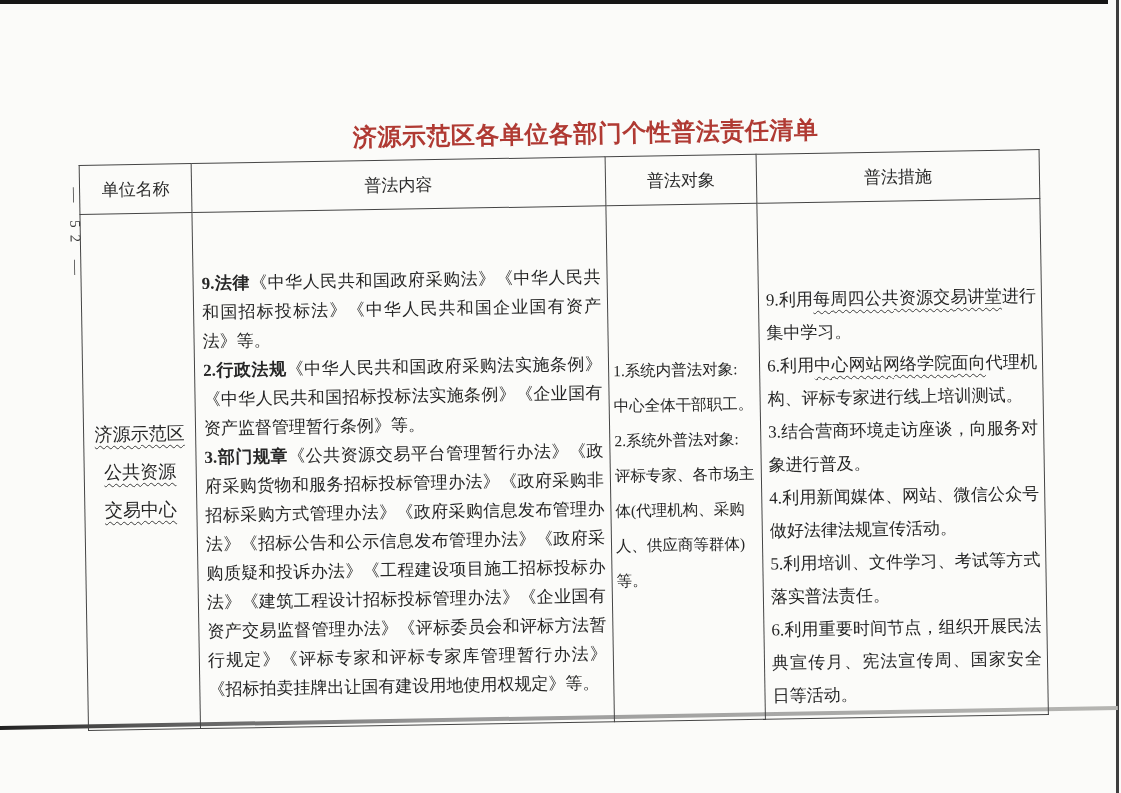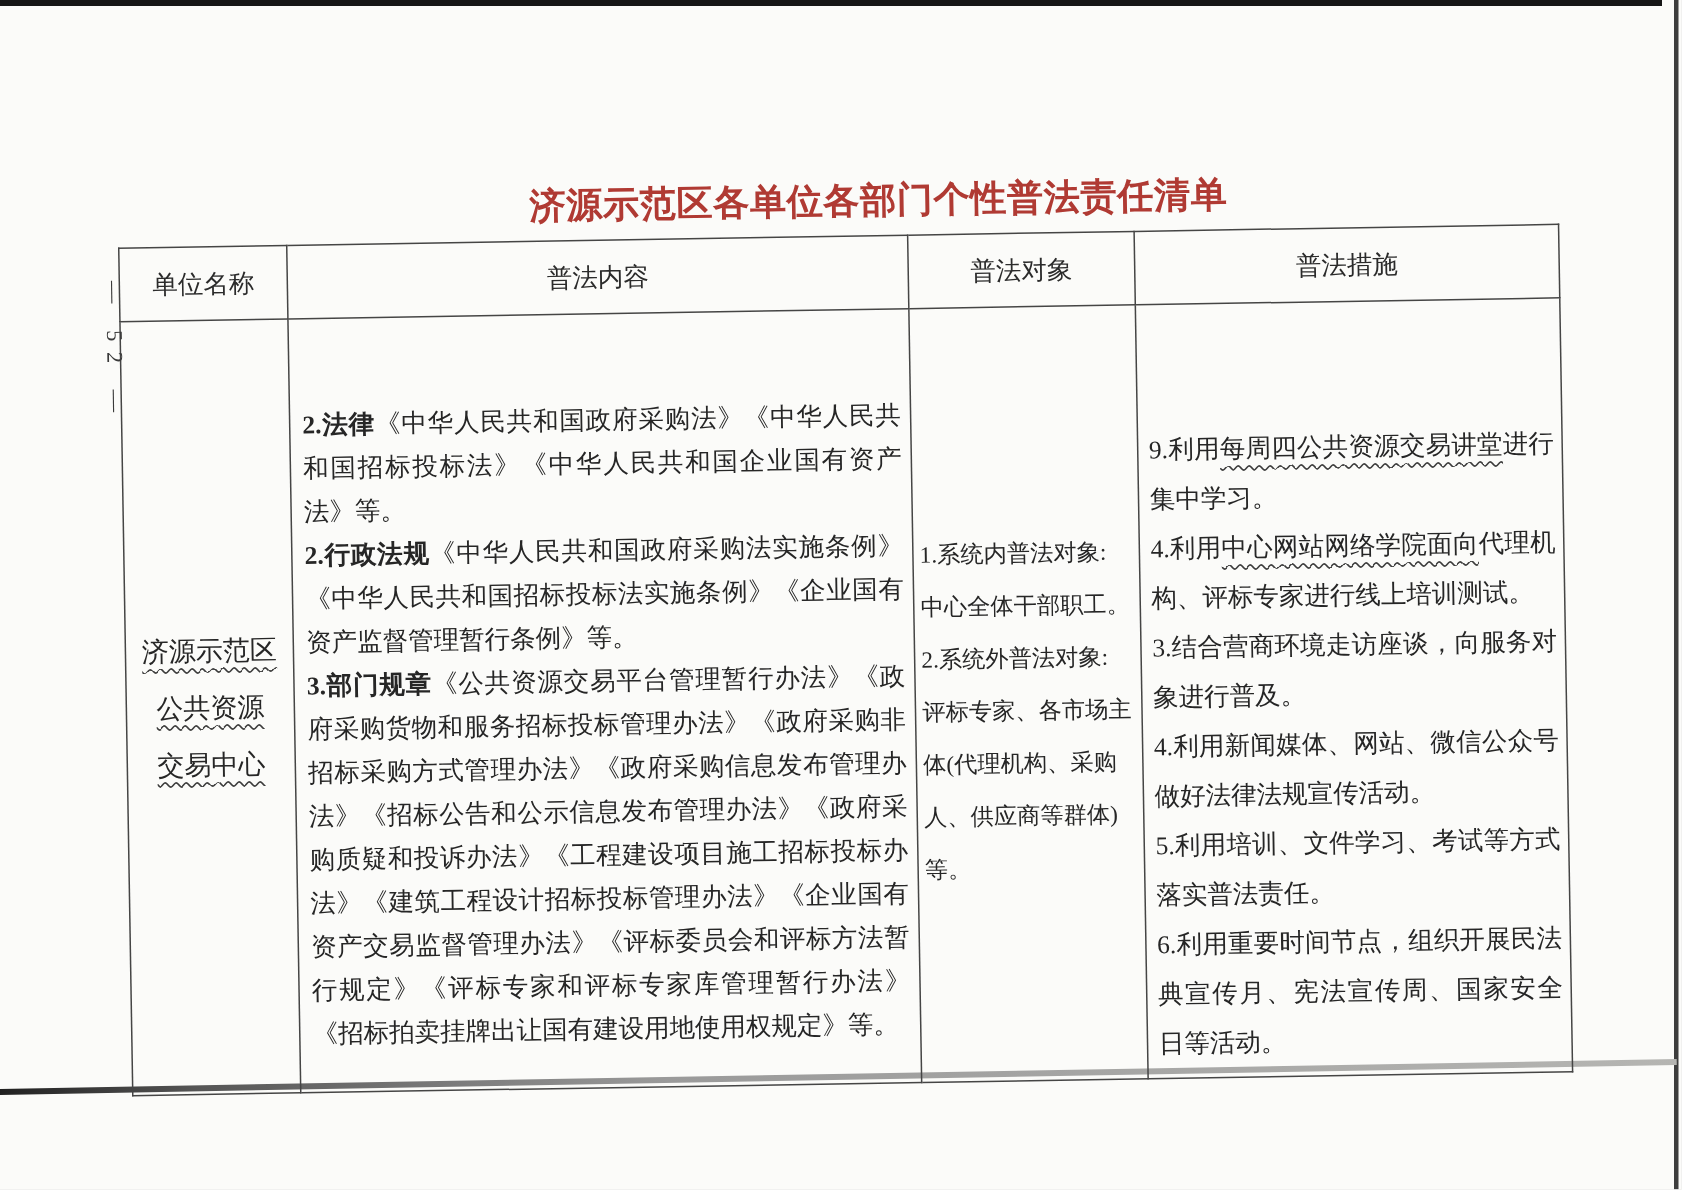--- a/index.html
+++ b/index.html
@@ -75,36 +75,36 @@
         </tr>
       </thead>
       <tbody>
         <tr>
           <td class="unit">
             <span class="uline">济源示范区</span>
             <span class="uline">公共资源</span>
             <span class="uline">交易中心</span>
           </td>
           <td class="content">
-            <p><b>2.法律</b><span>《中华人民共和国政府采购法》《中华人民共和国招标投标法》《中华人民共和国企业国有资产法》等。</span></p>
+            <p><b>9.法律</b><span>《中华人民共和国政府采购法》《中华人民共和国招标投标法》《中华人民共和国企业国有资产法》等。</span></p>
             <p><b>2.行政法规</b><span>《中华人民共和国政府采购法实施条例》《中华人民共和国招标投标法实施条例》《企业国有资产监督管理暂行条例》等。</span></p>
             <p><b>3.部门规章</b><span>《公共资源交易平台管理暂行办法》《政府采购货物和服务招标投标管理办法》《政府采购非招标采购方式管理办法》《政府采购信息发布管理办法》《招标公告和公示信息发布管理办法》《政府采购质疑和投诉办法》《工程建设项目施工招标投标办法》《建筑工程设计招标投标管理办法》《企业国有资产交易监督管理办法》《评标委员会和评标方法暂行规定》《评标专家和评标专家库管理暂行办法》《招标拍卖挂牌出让国有建设用地使用权规定》等。</span></p>
           </td>
           <td class="aud">
             <div class="aud-text">1.系统内普法对象:
 中心全体干部职工。
 2.系统外普法对象:
 评标专家、各市场主
 体(代理机构、采购
 人、供应商等群体)
 等。</div>
           </td>
           <td class="meas">
             <p><span>9.利用</span><span class="wavy">每周四公共资源交易讲堂</span><span>进行集中学习。</span></p>
-            <p><span>4.利用</span><span class="wavy">中心网站网络学院面向</span><span>代理机构、评标专家进行线上培训测试。</span></p>
+            <p><span>6.利用</span><span class="wavy">中心网站网络学院面向</span><span>代理机构、评标专家进行线上培训测试。</span></p>
             <p><span>3.结合营商环境走访座谈，向服务对象进行普及。</span><span class="wavy"></span><span></span></p>
             <p><span>4.利用新闻媒体、网站、微信公众号做好法律法规宣传活动。</span><span class="wavy"></span><span></span></p>
             <p><span>5.利用培训、文件学习、考试等方式落实普法责任。</span><span class="wavy"></span><span></span></p>
             <p><span>6.利用重要时间节点，组织开展民法典宣传月、宪法宣传周、国家安全日等活动。</span><span class="wavy"></span><span></span></p>
           </td>
         </tr>
       </tbody>
     </table>
   </div>
 </div>

